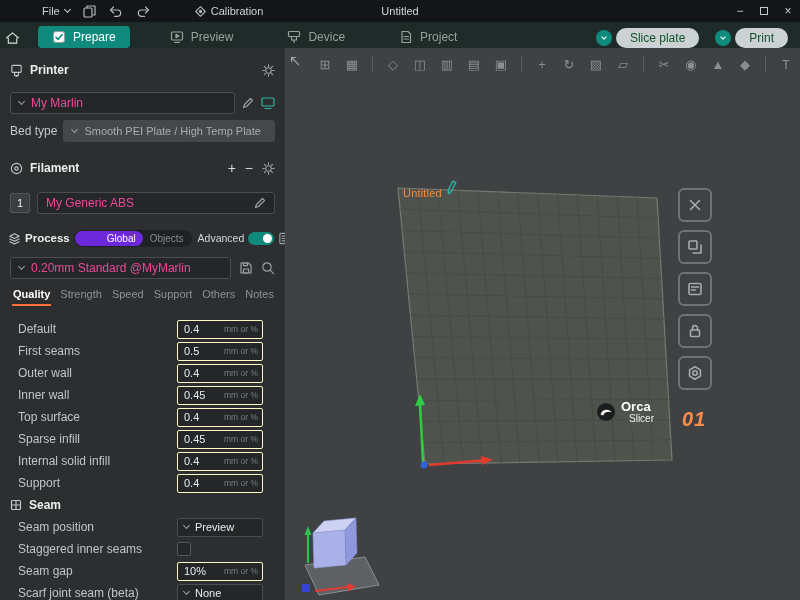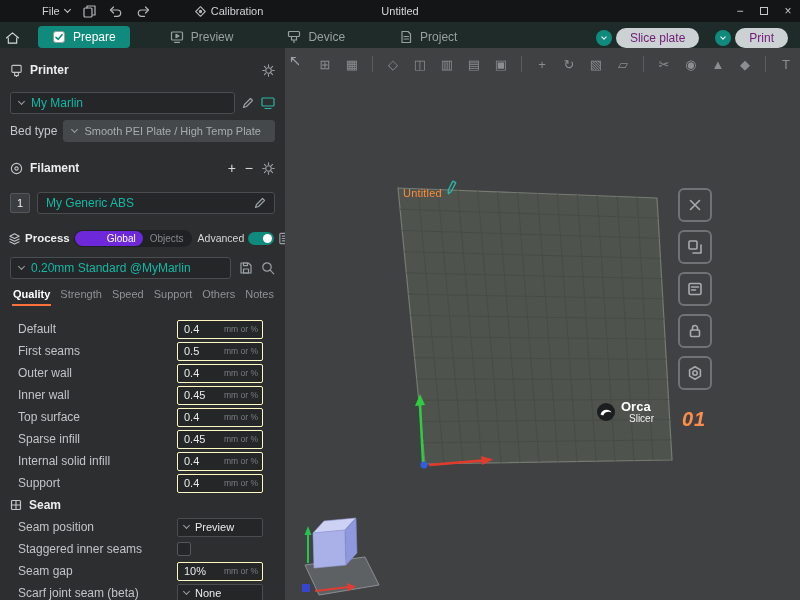--- a/index.html
+++ b/index.html
@@ -30,21 +30,21 @@
     color:#d8dbdb;margin-right:-12px;}
   .tab{display:flex;align-items:center;gap:7px;height:22px;padding:0 14px;border-radius:4px;
     color:#97a09d;font-size:12px;}
   .tab.active{background:#0f8a7c;color:#fff;}
   .tab svg{stroke:#97a09d;}
   .spacer{flex:1;}
   .action{display:flex;align-items:center;gap:4px;margin-left:-10px;}
   .dropbtn{width:16px;height:16px;border-radius:50%;background:#0f8a7c;display:flex;
     align-items:center;justify-content:center;}
   .dropbtn .chev{width:4px;height:4px;margin-top:-2px;}
-  .pill{height:20px;border:none;border-radius:10px;background:#ccd2d3;color:#701a75;
+  .pill{height:20px;border:none;border-radius:10px;background:#ccd2d3;color:#14532d;
     font-size:12px;padding:0 14px;font-family:inherit;}
 
   
   .main{flex:1;display:flex;min-height:0;}
   .sidebar{width:285px;background:#2c2e30;flex-shrink:0;color:#c9cccd;font-size:12px;
     overflow:hidden;}
   .viewport{flex:1;position:relative;background:#3f4143;overflow:hidden;}
 
   
   .section-header{display:flex;align-items:center;gap:7px;padding:0 10px;height:24px;}
@@ -57,21 +57,21 @@
   .printer-header{margin-top:10px;}
   .row{display:flex;align-items:center;}
   .printer-row{margin:10px 10px 0;height:22px;gap:7px;}
   .bed-row{margin:3px 10px 0;height:28px;gap:6px;}
   .filament-header{margin-top:11px;}
   .filament-row{margin:12px 10px 0;height:22px;gap:7px;}
   .process-header{margin-top:13px;height:22px;gap:4px;padding:0 8px;}
   .preset-row{margin:7px 10px 0;height:24px;gap:8px;}
 
   .select{display:flex;align-items:center;gap:7px;height:22px;border:1px solid #4a4d50;
-    border-radius:3px;background:#242628;padding:0 8px;color:#14b8a6;font-size:12px;
+    border-radius:3px;background:#242628;padding:0 8px;color:#ec4899;font-size:12px;
     white-space:nowrap;overflow:hidden;}
   .select.grow{flex:1;}
   .select.filled{background:#44484a;border-color:#44484a;color:#a8acae;font-size:11px;flex:1;}
   .printer-select{width:228px;}
   .mini-icon{display:flex;color:#9aa0a3;}
   .mini-icon.teal{color:#2bb5a3;}
   .label{color:#c5c8ca;font-size:12px;}
   .slot{width:20px;height:20px;background:#3b3e40;border:1px solid #55585b;border-radius:2px;
     color:#f0f1f2;font-size:11px;display:flex;align-items:center;justify-content:center;}
 

